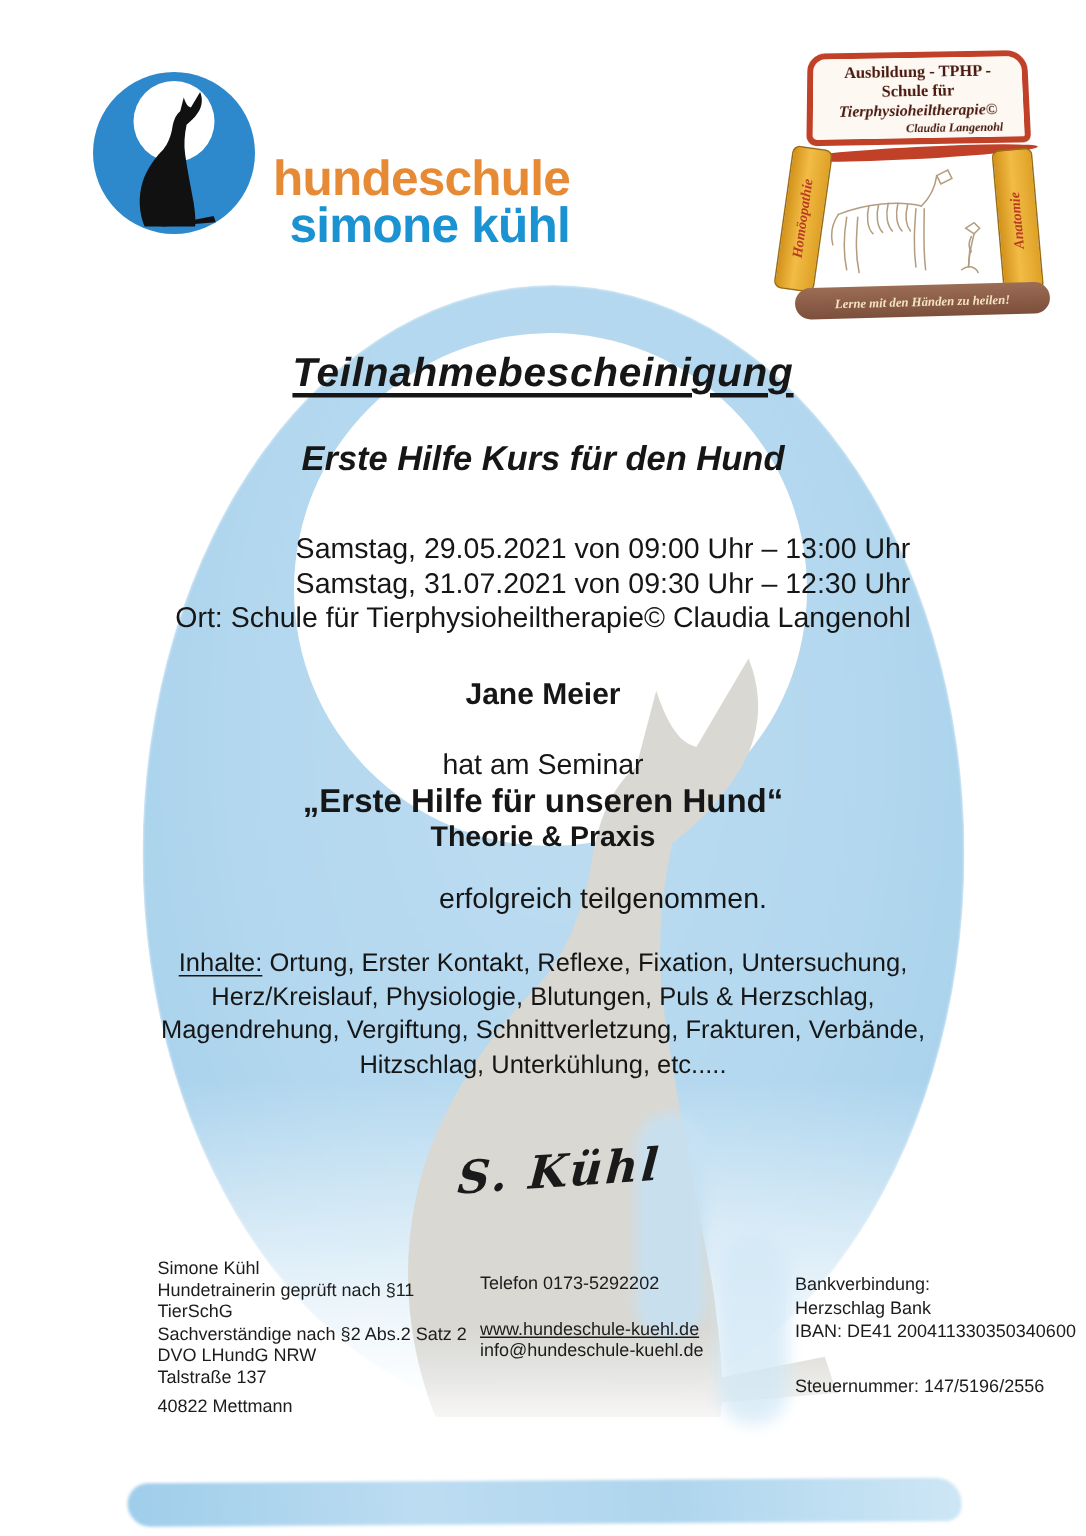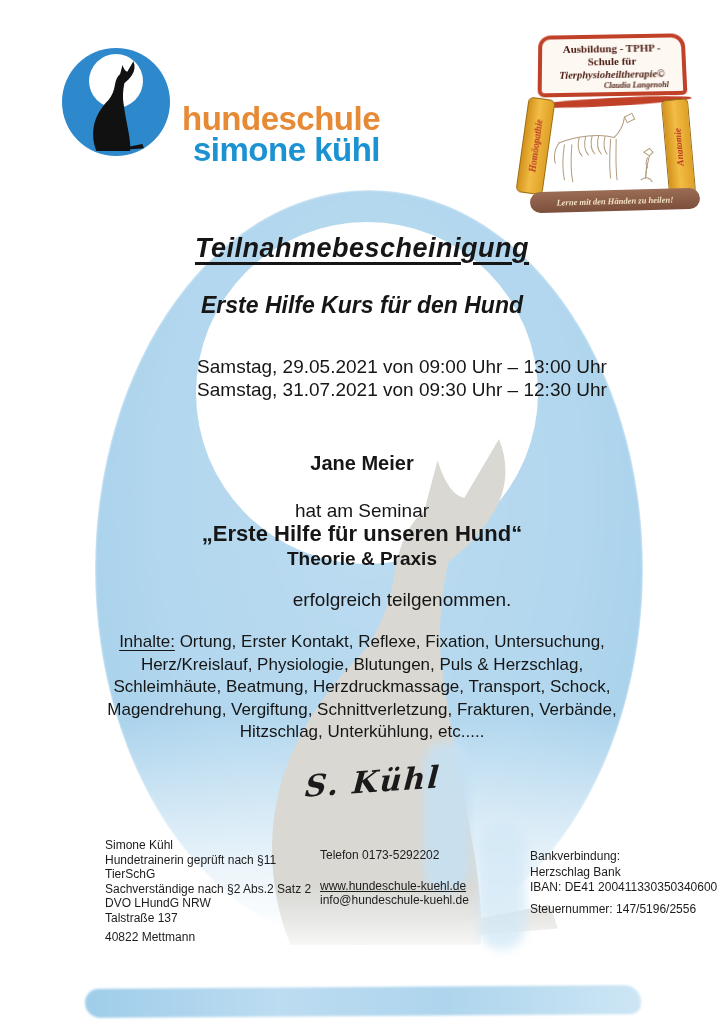--- a/index.html
+++ b/index.html
@@ -67,21 +67,21 @@
   .signature{top:764px;font-family:"DejaVu Serif",serif;font-style:italic;font-weight:bold;font-size:30px;
     transform:translateX(11px) rotate(-4deg) skewX(-8deg);letter-spacing:2px;color:#1a1a1a;}
 
   
   .fcol{position:absolute;font-size:12px;line-height:14.6px;color:#1c1c1c;z-index:2;}
   .f-left{left:105px;top:838px;}
   .f-left .gap{margin-top:4px;}
   .f-mid{left:320px;top:848px;}
   .f-mid .weblink{text-decoration:underline;margin-top:16px;}
   .f-right{left:530px;top:849px;line-height:15.5px;}
-  .f-right .gap{margin-top:6px;}
+  .f-right .gap{margin-top:21px;}
 </style>
 </head>
 <body>
 
 <div class="page">
 
   <div class="wm-ellipse"></div>
   <div class="wm-moon"></div>
   <svg class="wm-wolf" viewBox="0 0 130 200">
     <path fill="#d9d8d3" d="M30 198 C22 178 21 156 27 136 C33 117 45 101 56 90 C63 82 67 71 69 59 C71 47 75 40 80 36 L85 17 C88 26 91 30 95 31 L108 9 C112 19 111 29 105 38 C100 46 94 51 89 55 C86 69 85 83 87 97 C90 119 95 143 99 165 C101 179 102 190 101 198 Z"></path>
@@ -138,30 +138,30 @@
     <div class="stamp-bottom">
       <span>Lerne mit den Händen zu heilen!</span>
     </div>
   </div>
 
   <div class="cline title">Teilnahmebescheinigung</div>
   <div class="cline course">Erste Hilfe Kurs für den Hund</div>
   <div class="cline dates">
     <div class="shift">Samstag, 29.05.2021 von 09:00 Uhr – 13:00 Uhr</div>
     <div class="shift">Samstag, 31.07.2021 von 09:30 Uhr – 12:30 Uhr</div>
+    <div>Ort: Schule für Tierphysioheiltherapie© Claudia Langenohl</div>
   </div>
   <div class="cline participant">Jane Meier</div>
   <div class="cline sem-intro">hat am Seminar</div>
   <div class="cline sem-name">„Erste Hilfe für unseren Hund“</div>
   <div class="cline sem-type">Theorie &amp; Praxis</div>
   <div class="cline completion">erfolgreich teilgenommen.</div>
   <div class="cline topics">
     <div><span class="u">Inhalte:</span><span> Ortung, Erster Kontakt, Reflexe, Fixation, Untersuchung,</span></div>
     <div>Herz/Kreislauf, Physiologie, Blutungen, Puls &amp; Herzschlag,</div>
-    <div>Schleimhäute, Beatmung, Herzdruckmassage, Transport, Schock,</div>
     <div>Magendrehung, Vergiftung, Schnittverletzung, Frakturen, Verbände,</div>
     <div>Hitzschlag, Unterkühlung, etc.....</div>
   </div>
   <div class="cline signature">S. Kühl</div>
 
   <div class="fcol f-left">
     <div>Simone Kühl</div>
     <div>Hundetrainerin geprüft nach §11</div>
     <div>TierSchG</div>
     <div>Sachverständige nach §2 Abs.2 Satz 2</div>

